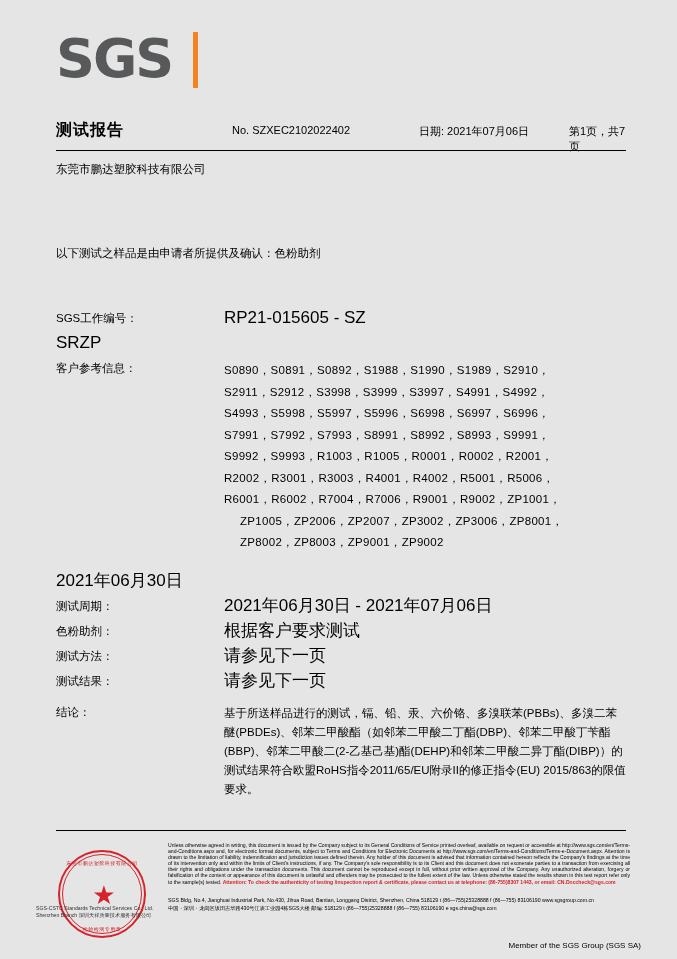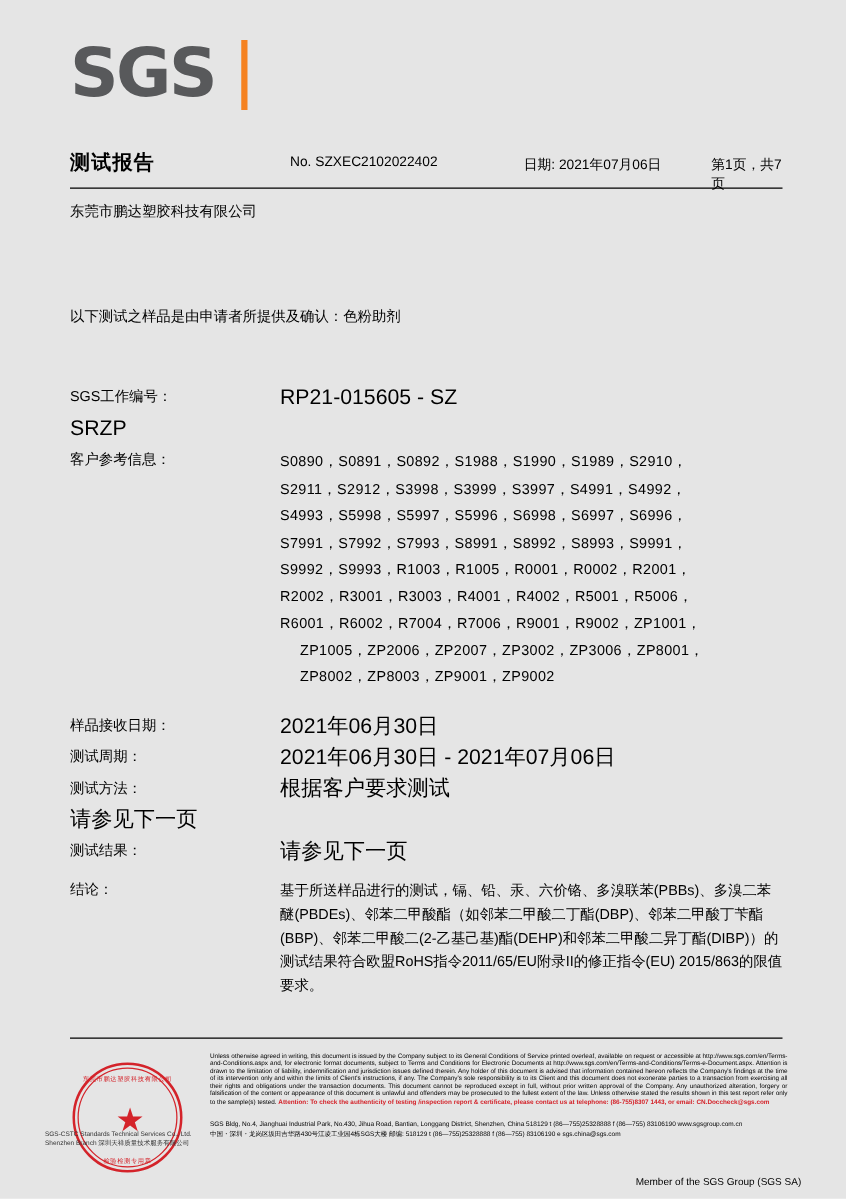--- a/index.html
+++ b/index.html
@@ -271,35 +271,35 @@
         <div class="ref-line">R2002，R3001，R3003，R4001，R4002，R5001，R5006，</div>
         <div class="ref-line">R6001，R6002，R7004，R7006，R9001，R9002，ZP1001，</div>
         <div class="ref-line indent">ZP1005，ZP2006，ZP2007，ZP3002，ZP3006，ZP8001，</div>
         <div class="ref-line indent">ZP8002，ZP8003，ZP9001，ZP9002</div>
       </div>
     </div>
 
     <div style="height:10px"></div>
 
     <div class="field-row">
-      <div class="field-label">样品接收日期：</div>
       <div class="field-value">2021年06月30日</div>
     </div>
 
     <div class="field-row">
       <div class="field-label">测试周期：</div>
       <div class="field-value">2021年06月30日 - 2021年07月06日</div>
     </div>
 
     <div class="field-row">
+      <div class="field-label">色粉助剂：</div>
+      <div class="field-value">根据客户要求测试</div>
+    </div>
+
+    <div class="field-row">
       <div class="field-label">测试方法：</div>
-      <div class="field-value">根据客户要求测试</div>
-    </div>
-
-    <div class="field-row">
       <div class="field-value">请参见下一页</div>
     </div>
 
     <div class="field-row">
       <div class="field-label">测试结果：</div>
       <div class="field-value">请参见下一页</div>
     </div>
 
     <div style="height:6px"></div>
 

